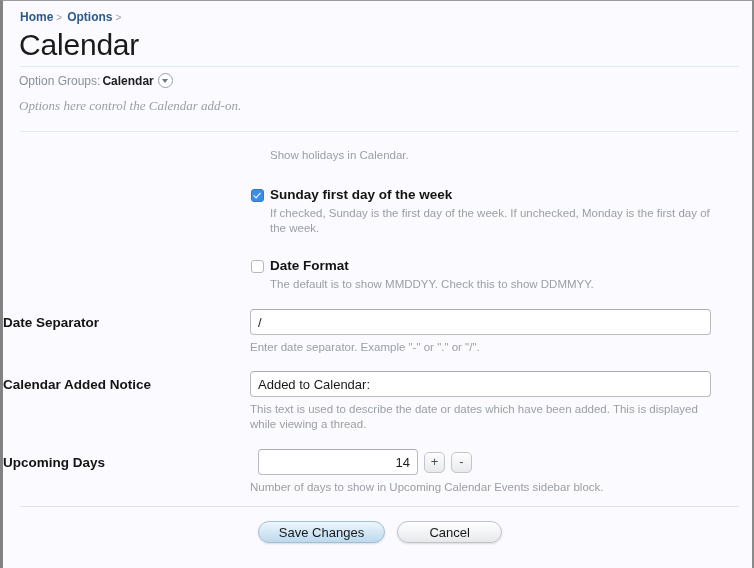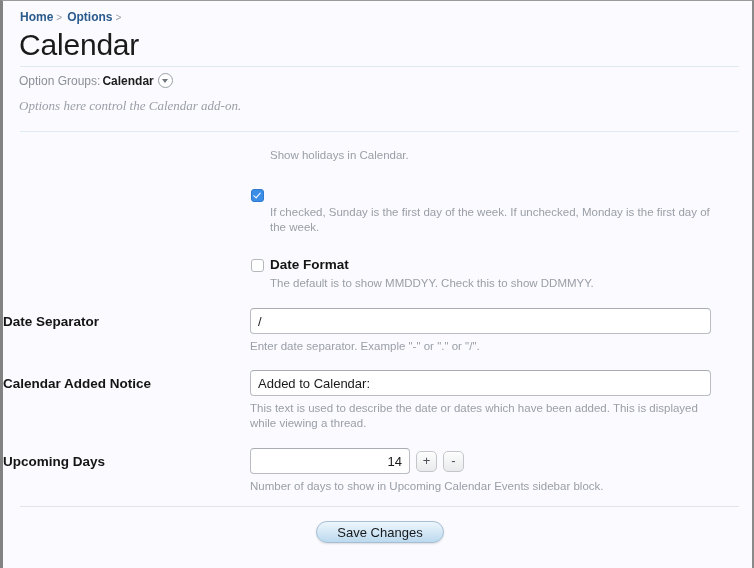--- a/index.html
+++ b/index.html
@@ -232,20 +232,21 @@
     outline: none;
   }
   .field-body .hint {
     margin-top: 5px;
   }
 
   
   .stepper {
     display: flex;
     align-items: center;
+    margin-left: 8px;
   }
   .num-input {
     box-sizing: border-box;
     width: 160px;
     height: 26px;
     padding: 0 7px;
     font-family: "Liberation Sans", sans-serif;
     font-size: 13px;
     color: #1a1a1a;
     text-align: right;
@@ -346,20 +347,21 @@
 
     <div class="row row-check">
       <div class="hint">Show holidays in Calendar.</div>
     </div>
 
     <div class="sp-1"></div>
 
     <div class="row row-check">
       <div class="check-head">
         <span class="cbox on"></span>
+        <span class="check-label">Sunday first day of the week</span>
       </div>
       <div class="hint">If checked, Sunday is the first day of the week. If unchecked, Monday is the first day of the week.</div>
     </div>
 
     <div class="sp-2"></div>
 
     <div class="row row-check">
       <div class="check-head">
         <span class="cbox off"></span>
         <span class="check-label">Date Format</span>
@@ -400,15 +402,16 @@
         <div class="hint">Number of days to show in Upcoming Calendar Events sidebar block.</div>
       </div>
     </div>
 
   </div>
 
   <div class="rule-footer"></div>
 
   <div class="actions">
     <button class="btn btn-primary">Save Changes</button>
+    <button class="btn btn-secondary">Cancel</button>
   </div>
 
 </div>
 
 </body></html>

